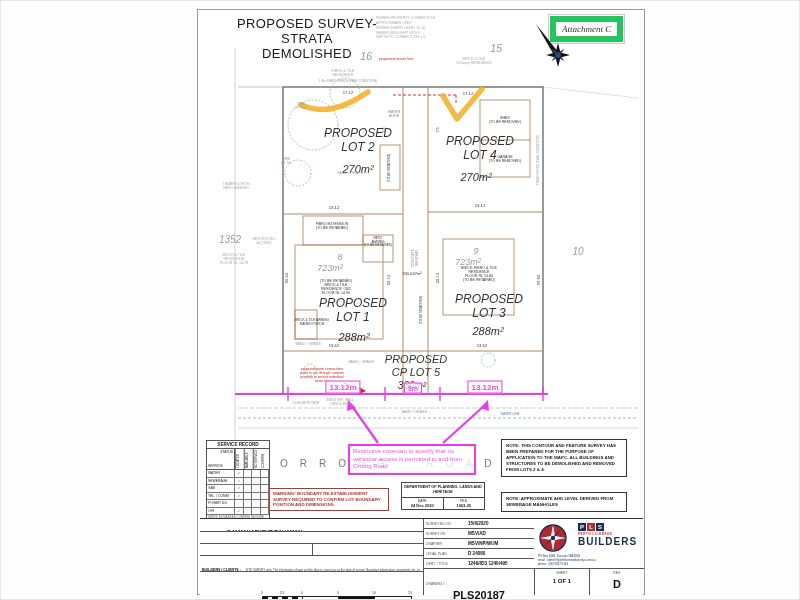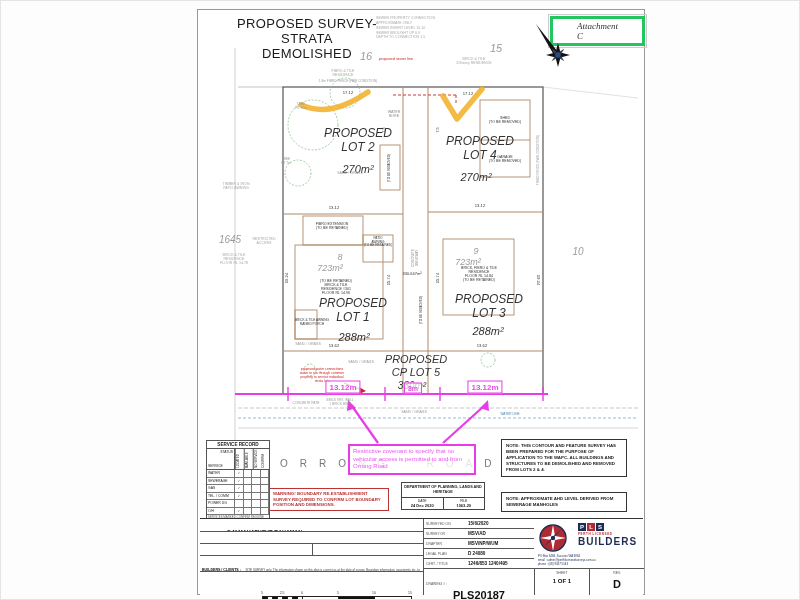--- a/index.html
+++ b/index.html
@@ -3,21 +3,21 @@
 <meta charset="utf-8">
 <style>
   html,body{margin:0;padding:0;background:#fff;font-family:"Liberation Sans",sans-serif;}
   #canvas{position:relative;width:800px;height:600px;background:#fdfdfd;overflow:hidden;border:1px solid #e5e5e5;box-sizing:border-box;}
   #sheet{position:absolute;left:196px;top:8px;width:448px;height:586px;background:#fff;border:1px solid #999;box-sizing:border-box;}
   .abs{position:absolute;}
   .lbl{position:absolute;white-space:pre;text-align:center;line-height:1.15;transform:translate(-50%,-50%);pointer-events:none;}
   #plan-title{left:14px;top:6px;width:190px;text-align:center;font-weight:normal;color:#1a1a1a;letter-spacing:.4px;}
   #plan-title .t1{font-size:13px;}
   #plan-title .t2{font-size:13px;}
-  #attachment-box{left:352px;top:6px;border:3px solid #22c55e;outline:1px solid #ccc;outline-offset:1px;padding:2px 24px;font-family:"Liberation Serif",serif;font-style:italic;font-size:9px;color:#333;background:#fff;}
+  #attachment-box{left:352px;top:6px;border:6px solid #22c55e;outline:1px solid #ccc;outline-offset:1px;padding:2px 6px;font-family:"Liberation Serif",serif;font-style:italic;font-size:9px;color:#333;background:#fff;}
   #sewer-notes{left:178px;top:6px;width:100px;font-size:3.6px;line-height:1.35;color:#a8a8a8;text-align:left;}
   .dimbox{position:absolute;border:1.6px solid #e83ce8;color:#e24fe2;font-weight:bold;text-align:center;background:rgba(255,255,255,.75);transform:translate(-50%,-50%);padding:1px 3px;}
   #covenant-box{left:150px;top:434px;width:118px;border:2px solid #e83ce8;color:#ee55ee;font-size:6px;line-height:1.25;padding:2px 3px;background:rgba(255,255,255,.8);text-align:left;}
   #road-name{left:82px;top:448px;font-size:10px;color:#777;letter-spacing:12px;white-space:pre;}
   
   #svc{left:8px;top:430px;width:62px;border:1px solid #555;background:#fff;font-size:3.4px;color:#222;}
   #svc .hdr{border-bottom:1px solid #555;text-align:center;font-weight:bold;font-size:4.6px;padding:1px 0;}
   #svc .cols{display:flex;border-bottom:1px solid #555;height:20px;}
   #svc .corner{width:28px;border-right:1px solid #555;position:relative;font-size:3.4px;}
   #svc .corner .st{position:absolute;top:1px;right:1px;}
@@ -173,21 +173,21 @@
       <div>DEPTH TO CONNECTION 1.5</div>
     </div>
 
     <div class="abs" id="labels" style="left:0;top:0;width:448px;height:586px;">
         <span class="lbl" style="left: 168px; top: 46px; font-size: 11px; color: rgb(154, 154, 154); font-style: italic;">16</span>
         <span class="lbl" style="left: 145px; top: 63px; font-size: 3.6px; color: rgb(168, 168, 168);">FIBRO &amp; TILE
 RESIDENCE</span>
         <span class="lbl" style="left: 298px; top: 38px; font-size: 11px; color: rgb(154, 154, 154); font-style: italic;">15</span>
         <span class="lbl" style="left: 276px; top: 51px; font-size: 3.6px; color: rgb(168, 168, 168);">BRICK &amp; TILE
 2/Storey RESIDENCE</span>
-        <span class="lbl" style="left: 32px; top: 230px; font-size: 10px; color: rgb(154, 154, 154); font-style: italic;">1645</span>
+        <span class="lbl" style="left: 32px; top: 230px; font-size: 10px; color: rgb(154, 154, 154); font-style: italic;">1352</span>
         <span class="lbl" style="left: 36px; top: 249px; font-size: 3.6px; color: rgb(168, 168, 168);">BRICK &amp; TILE
 RESIDENCE
 FLOOR RL 14.78</span>
         <span class="lbl" style="left: 38px; top: 176px; font-size: 3.6px; color: rgb(168, 168, 168);">TIMBER &amp; IRON
 PATIO AWNING</span>
         <span class="lbl" style="left: 66px; top: 231px; font-size: 3.6px; color: rgb(168, 168, 168);">RESTRICTED
 ACCESS</span>
         <span class="lbl" style="left: 380px; top: 242px; font-size: 10px; color: rgb(154, 154, 154); font-style: italic;">10</span>
         <span class="lbl" style="left: 160px; top: 131px; font-size: 12px; color: rgb(51, 51, 51); font-style: italic;">PROPOSED
 LOT 2</span>

